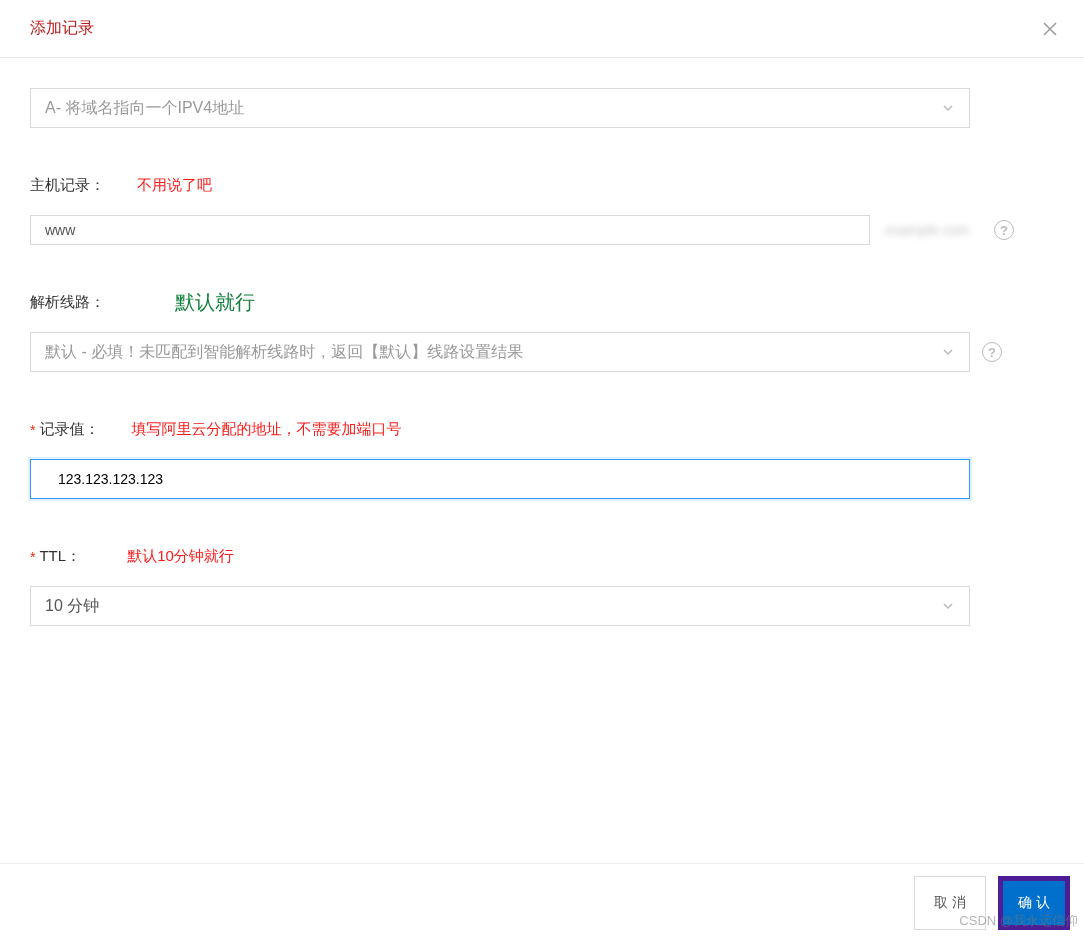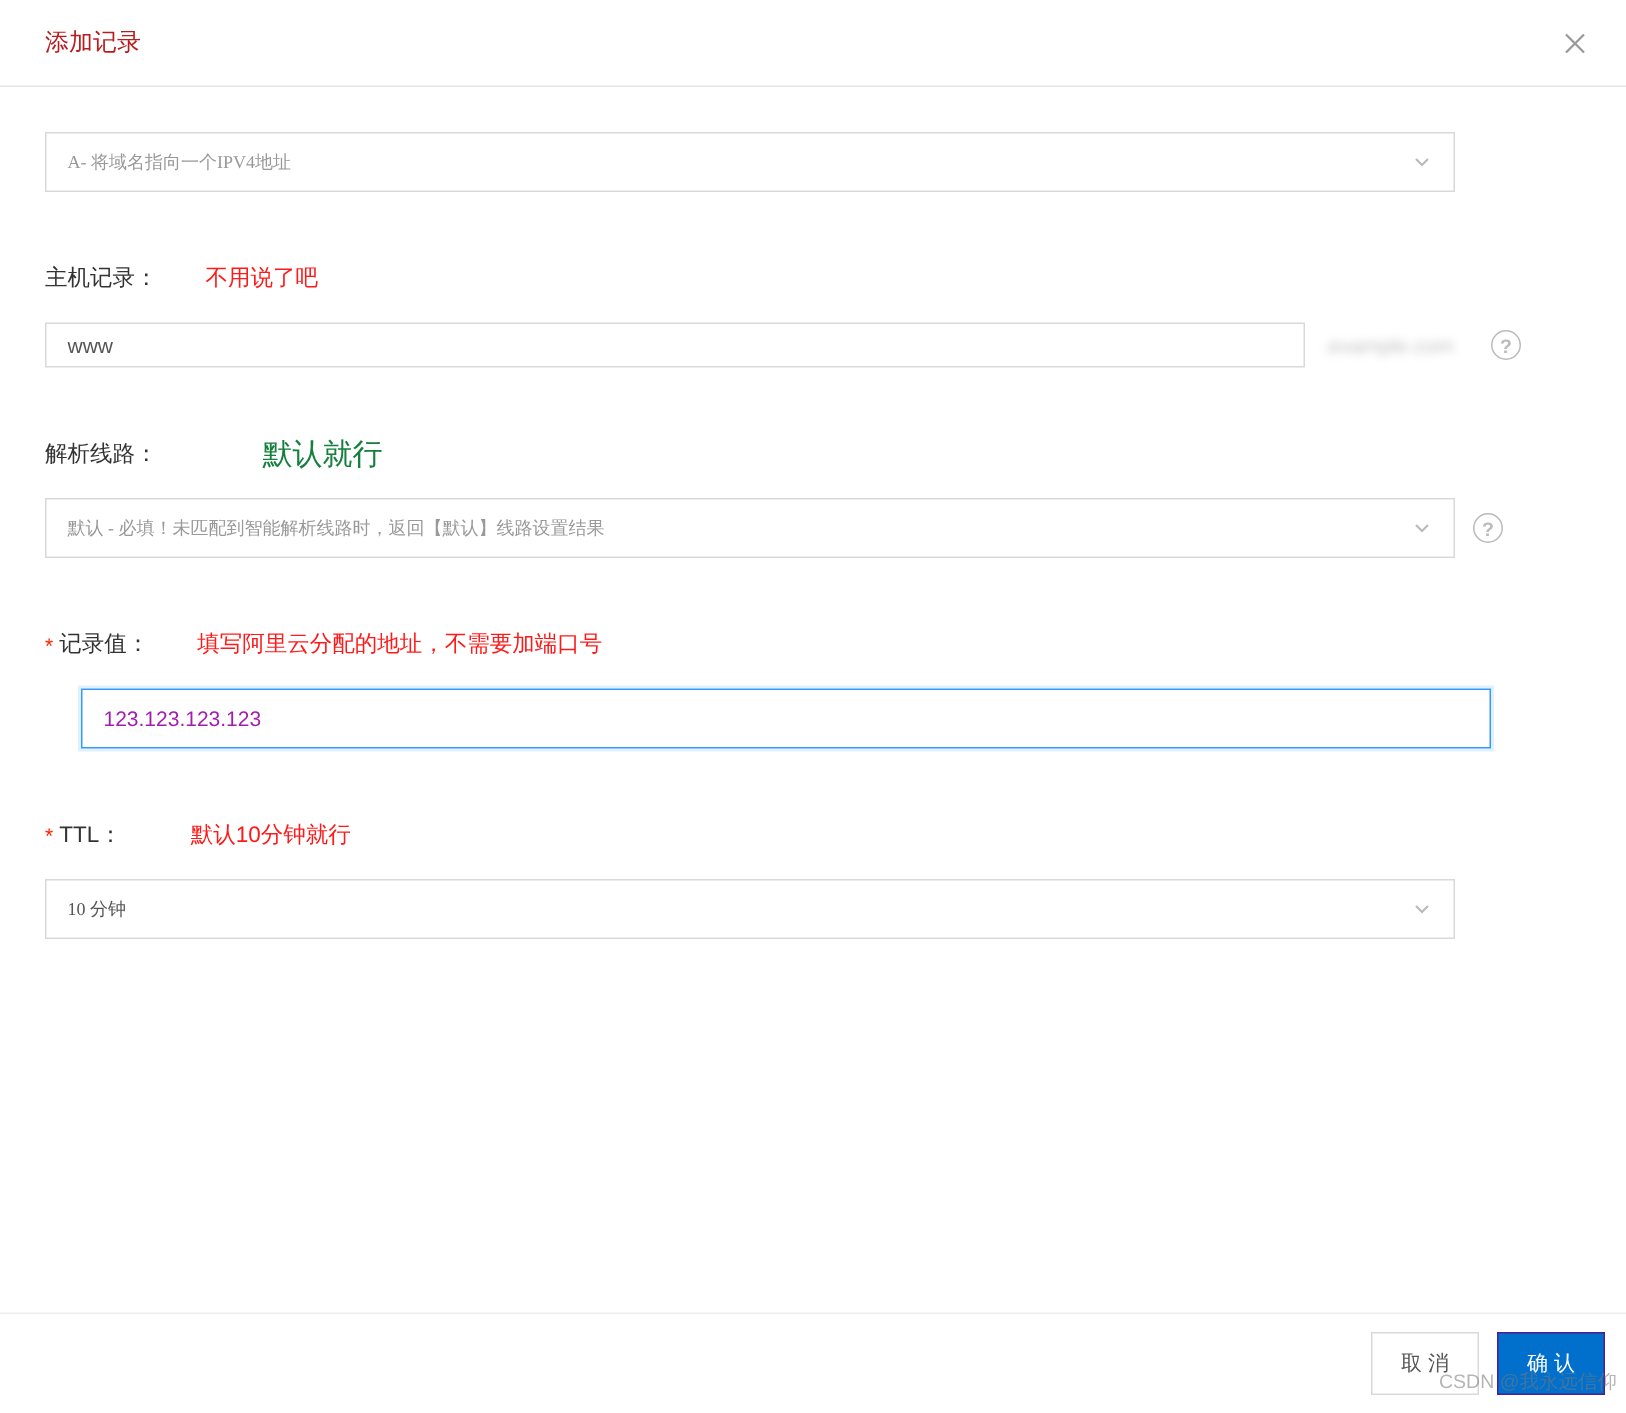--- a/index.html
+++ b/index.html
@@ -92,22 +92,21 @@
       display: flex;
       align-items: center;
       justify-content: space-between;
       padding: 0 14px;
       cursor: pointer;
       background: #fff;
       color: #999;
     }
     .select-box .sel-text {
       color: #999;
-      font-size: 12px;
-      font-family: Liberation Serif, serif;
+      font-size: 16px;
     }
     .chevron-down {
       width: 14px;
       height: 14px;
       display: inline-flex;
     }
     .chevron-down svg {
       stroke: #bbb;
       stroke-width: 1.5;
       fill: none;
@@ -118,25 +117,24 @@
       border: 1px solid #d9d9d9;
       padding: 0 14px;
       font-size: 14px;
       color: #555;
       outline: none;
     }
     .text-input-full {
       width: 940px;
       height: 40px;
       border: 1px solid #d9d9d9;
-      padding: 0 14px;
-      font-size: 14px;
-      color: #a21caf;
+      padding: 0 27px;
+      font-size: 14px;
+      color: #000000;
       outline: none;
-      margin-left: 24px;
     }
     .text-input-full.focused {
       border: 1px solid #3399ff;
       box-shadow: 0 0 0 2px rgba(51,153,255,0.15);
     }
     .domain-suffix {
       color: #888;
       font-size: 14px;
       min-width: 100px;
       filter: blur(3px);
@@ -167,37 +165,37 @@
       left: 0;
       display: flex;
       justify-content: flex-end;
       align-items: center;
       gap: 12px;
       padding: 12px 14px;
       border-top: 1px solid #eee;
     }
     .btn {
       min-width: 72px;
-      height: 42px;
+      height: 54px;
       display: flex;
       align-items: center;
       justify-content: center;
       font-size: 14px;
       cursor: pointer;
       letter-spacing: 4px;
       padding-left: 4px;
     }
     .btn-cancel {
       background: #fff;
       border: 1px solid #d9d9d9;
       color: #555;
     }
     .btn-primary {
       background: #0070cc;
-      border: 1px solid #4c1d95;
+      border: 5px solid #4c1d95;
       color: #fff;
     }
     .watermark {
       position: absolute;
       right: 6px;
       bottom: 12px;
       font-size: 13px;
       color: rgba(120,120,120,0.55);
       pointer-events: none;
     }

